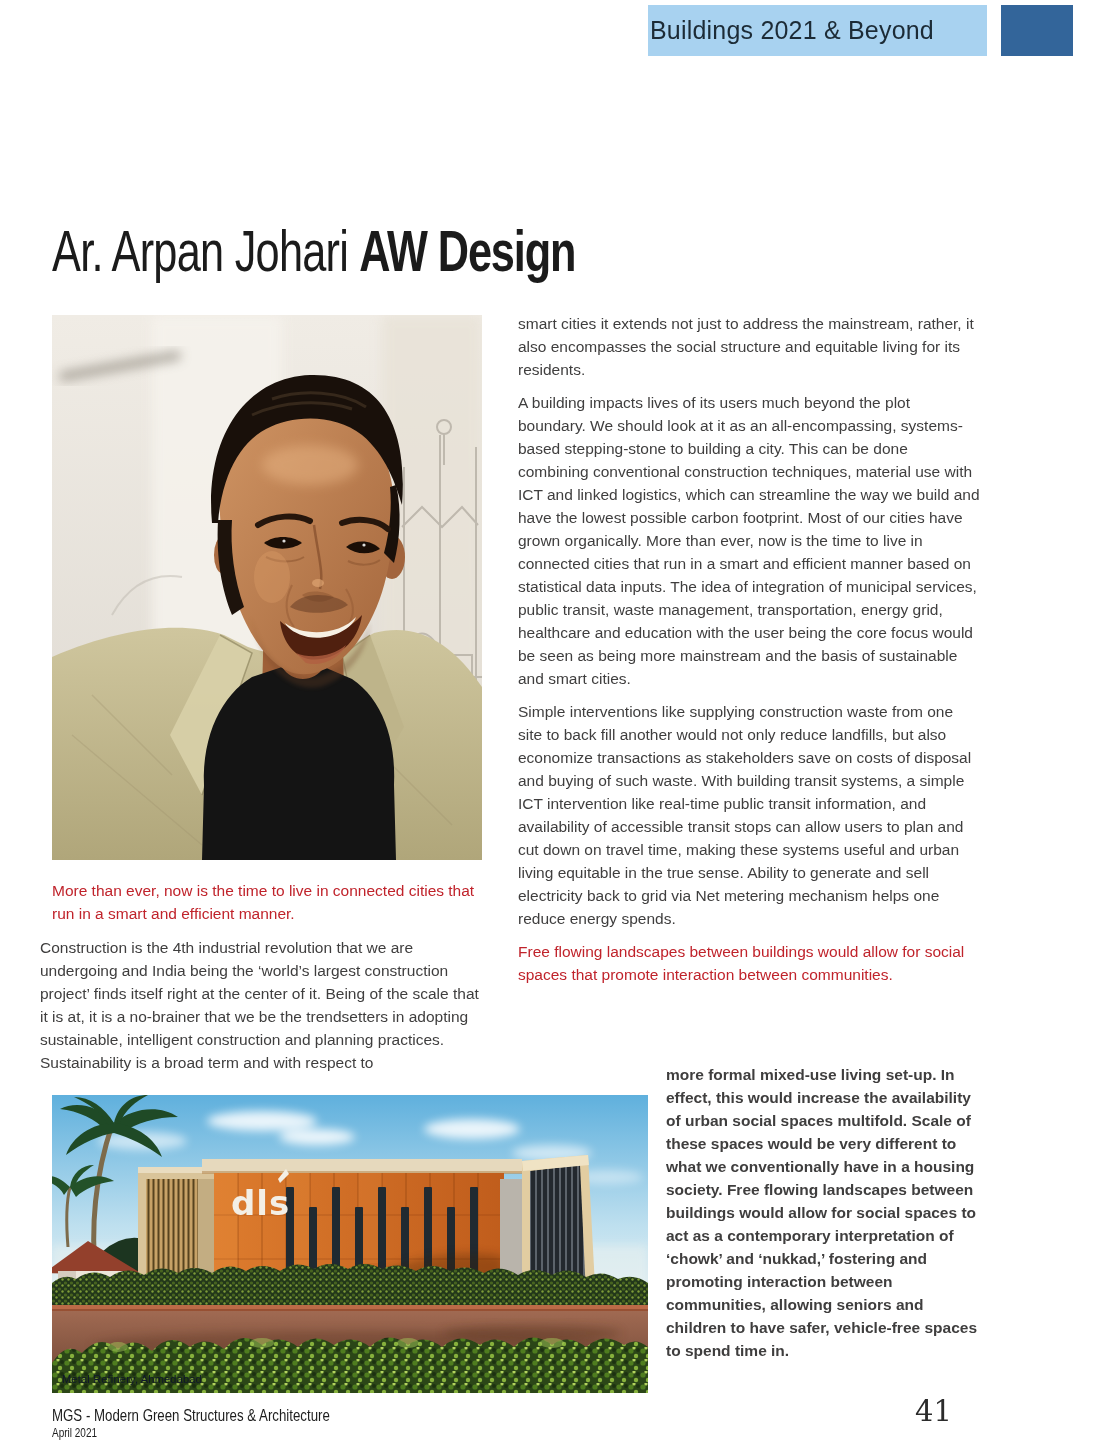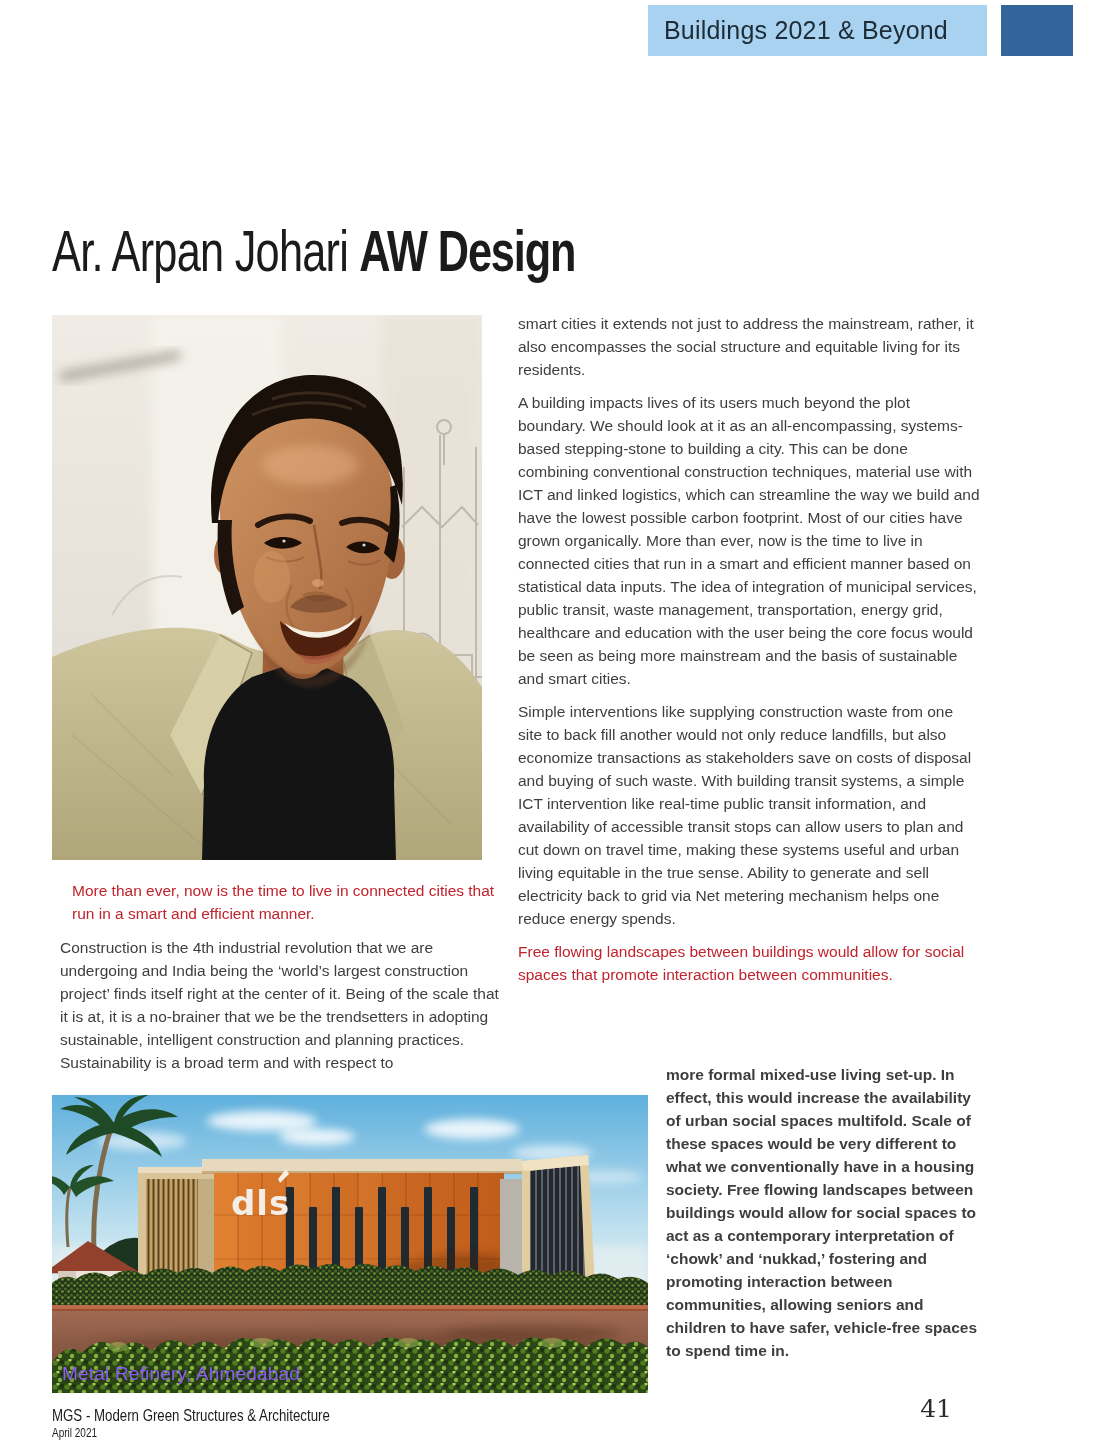--- a/index.html
+++ b/index.html
@@ -5,62 +5,62 @@
   html,body{margin:0;padding:0;background:#ffffff;}
   .page{
     position:relative;width:1115px;height:1443px;background:#fff;
     font-family:"Liberation Sans",sans-serif;color:var(--body_text,#3f3e3e);
     overflow:hidden;margin:0 auto;
   }
   
   .banner{
     position:absolute;left:648px;top:5px;width:339px;height:51px;
     background:var(--banner_blue,#a8d2f0);
-    display:flex;align-items:center;padding-left:16px;box-sizing:border-box;
+    display:flex;align-items:center;padding-left:2px;box-sizing:border-box;
     font-size:25px;color:#1c2b36;letter-spacing:.2px;
   }
   .corner-box{
     position:absolute;left:1001px;top:5px;width:72px;height:51px;
     background:var(--dark_blue,#33659a);
   }
   
   .page-title{
     position:absolute;left:52px;top:222px;white-space:nowrap;
     font-size:57px;line-height:1.05;color:#1b1b1b;
     transform:scaleX(.76);transform-origin:left top;letter-spacing:-1px;
   }
   .page-title .brand{font-weight:800;letter-spacing:-1.5px;}
   
   .col{font-size:15.5px;line-height:23px;}
   .col p{margin:0 0 10px 0;}
-  .left-quote,.red-quote{color:var(--accent_red,#c0232b);margin-left:20px;}
+  .left-quote,.red-quote{color:var(--accent_red,#c0232b);}
   .left-quote{position:absolute;left:52px;top:879px;width:446px;}
-  .left-para{position:absolute;left:60px;top:936px;width:446px;}
+  .left-para{position:absolute;left:40px;top:936px;width:446px;}
   .right-wide{position:absolute;left:518px;top:312px;width:462px;}
   .right-narrow{position:absolute;left:666px;top:1063px;width:320px;font-weight:bold;}
   
   .portrait{position:absolute;left:52px;top:315px;width:430px;height:545px;overflow:hidden;}
   .building{position:absolute;left:52px;top:1095px;width:596px;height:298px;overflow:hidden;}
   .building .caption{
-    position:absolute;left:10px;bottom:8px;color:#8b5cf6;font-size:19px;
+    position:absolute;left:10px;bottom:8px;color:#0f172a;font-size:11px;
     text-shadow:0 1px 4px rgba(0,0,0,.55);letter-spacing:.2px;
   }
   svg{display:block;}
   
   .footer-mgs{
     position:absolute;left:52px;top:1406px;font-size:17px;font-weight:500;color:#1d1d1d;
     transform:scaleX(.78);transform-origin:left top;white-space:nowrap;letter-spacing:0;
   }
   .footer-date{
     position:absolute;left:52px;top:1426px;font-size:12.5px;font-weight:500;color:#1d1d1d;
     transform:scaleX(.8);transform-origin:left top;
   }
   .page-num{
     position:absolute;left:860px;top:1394px;width:92px;text-align:right;
-    font-family:"DejaVu Serif","Liberation Serif",serif;font-size:25px;color:#2b2b2b;
+    font-family:"DejaVu Serif","Liberation Serif",serif;font-size:29px;color:#2b2b2b;
   }
 </style>
 </head>
 <body>
 
 <div class="page">
 
   <div class="banner">
     <span>Buildings 2021 &amp; Beyond</span>
   </div>

